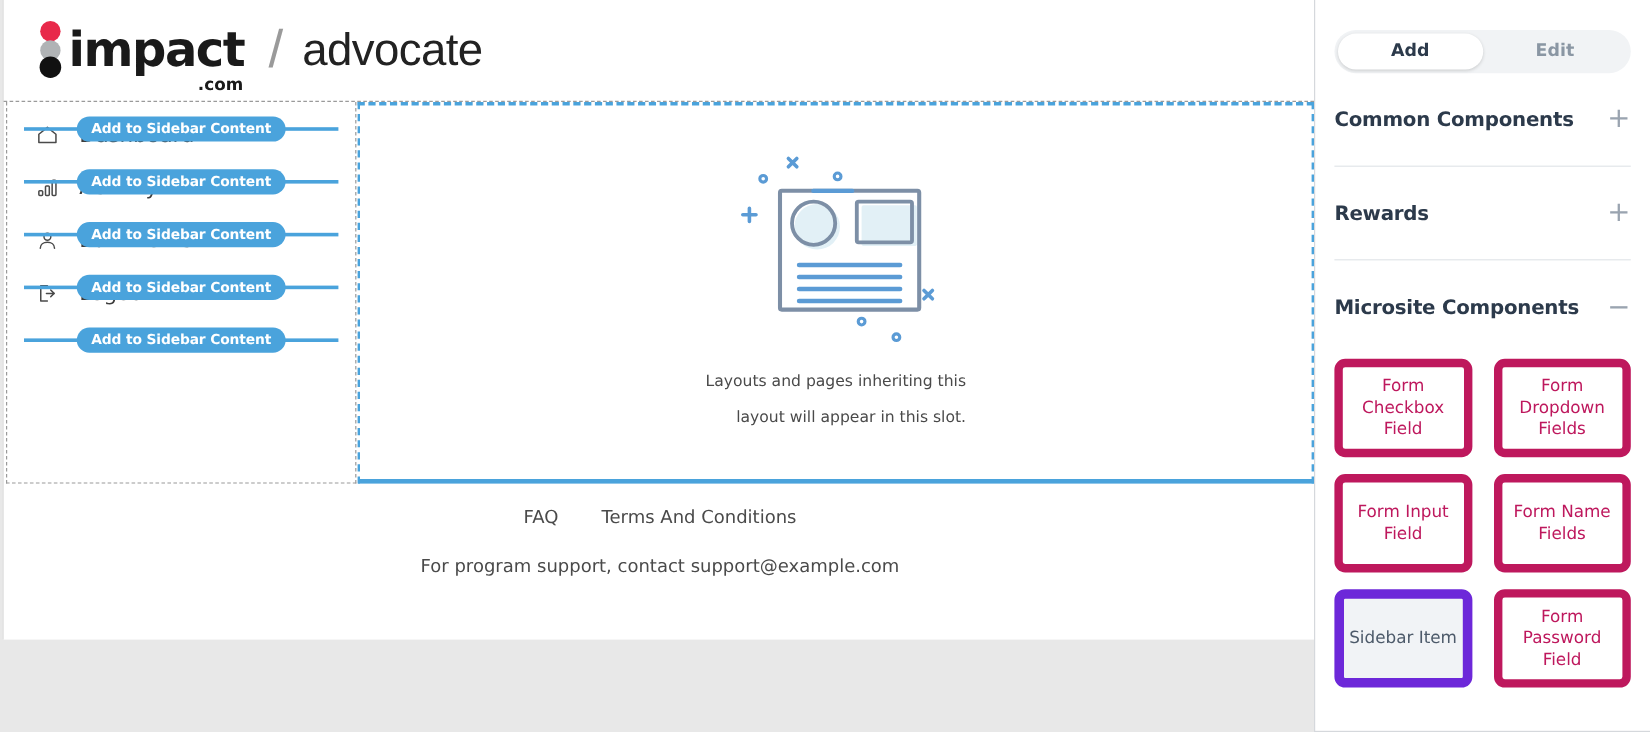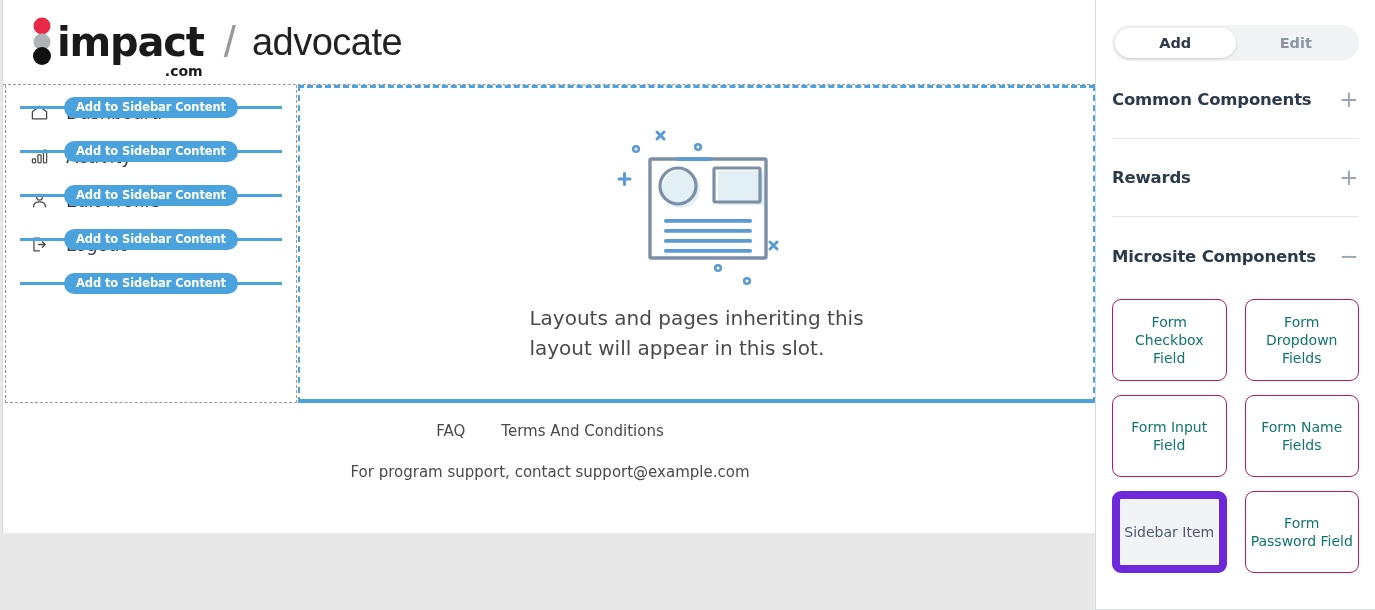--- a/index.html
+++ b/index.html
@@ -116,22 +116,22 @@
     flex: 1;
     border: 2px dashed #4aa3dc;
     border-bottom: 4px solid #4aa3dc;
     border-top-width: 3px;
     margin-left: 1px;
     display: flex; flex-direction: column;
     align-items: center; justify-content: center;
   }
   .slot-illu { margin-bottom: 10px; }
   .slot-text {
-    font-size: 20px; color: #4a4a4a;
-    text-align: left; line-height: 30px;
+    font-size: 13px; color: #4a4a4a;
+    text-align: right; line-height: 30px;
     font-family: "DejaVu Sans", sans-serif;
   }
 
   
   .page-footer {
     height: 96px;
     display: flex; flex-direction: column;
     align-items: center; justify-content: center;
     margin-left: 2px;
   }
@@ -194,25 +194,25 @@
   .sect.open { border-bottom: none; }
 
   .comp-grid {
     display: grid;
     grid-template-columns: 1fr 1fr;
     gap: 14px 18px;
     padding-top: 4px;
   }
   .comp-card {
     height: 82px;
-    border: 1px solid #be185d;
+    border: 7px solid #be185d;
     border-radius: 9px;
     display: flex; align-items: center; justify-content: center;
     text-align: center;
-    font-size: 14px; color: #0f766e;
+    font-size: 14px; color: #be185d;
     line-height: 18px;
     padding: 4px;
     font-family: "DejaVu Sans", sans-serif;
     cursor: pointer;
     background: #fff;
   }
   .comp-card.sel {
     border: 8px solid #6d28d9;
     background: #f1f3f6;
     color: #4d5a6a;

